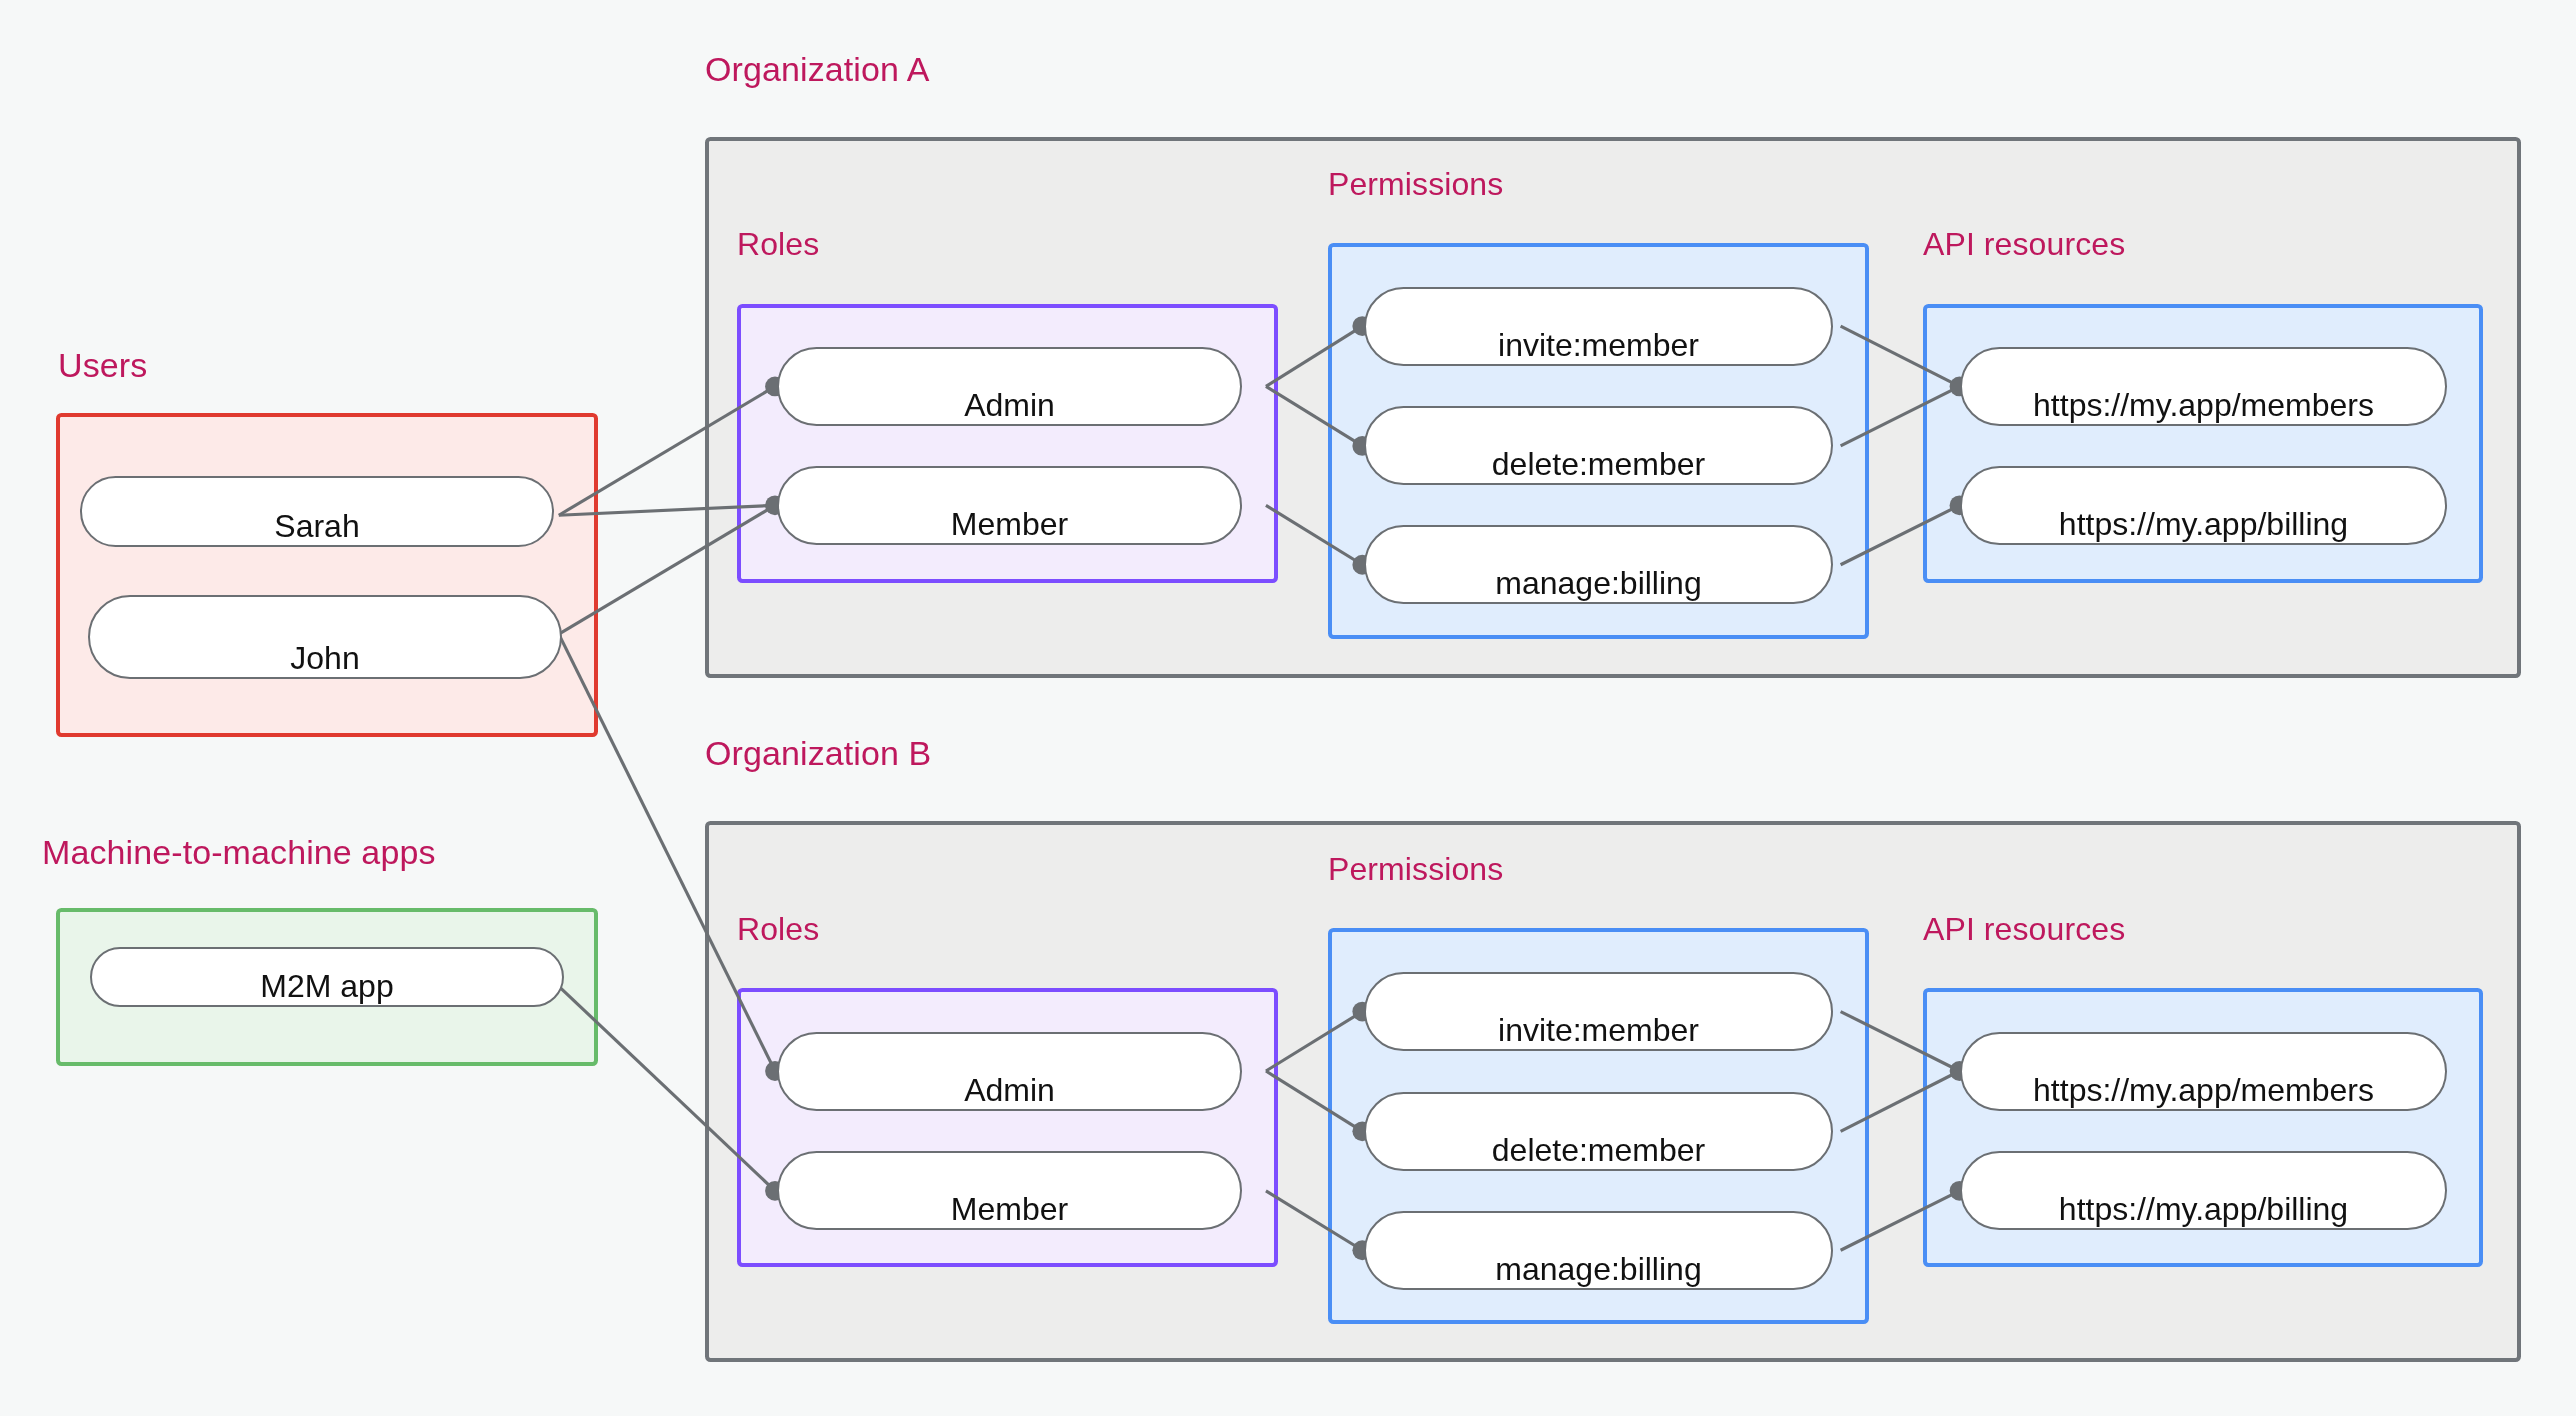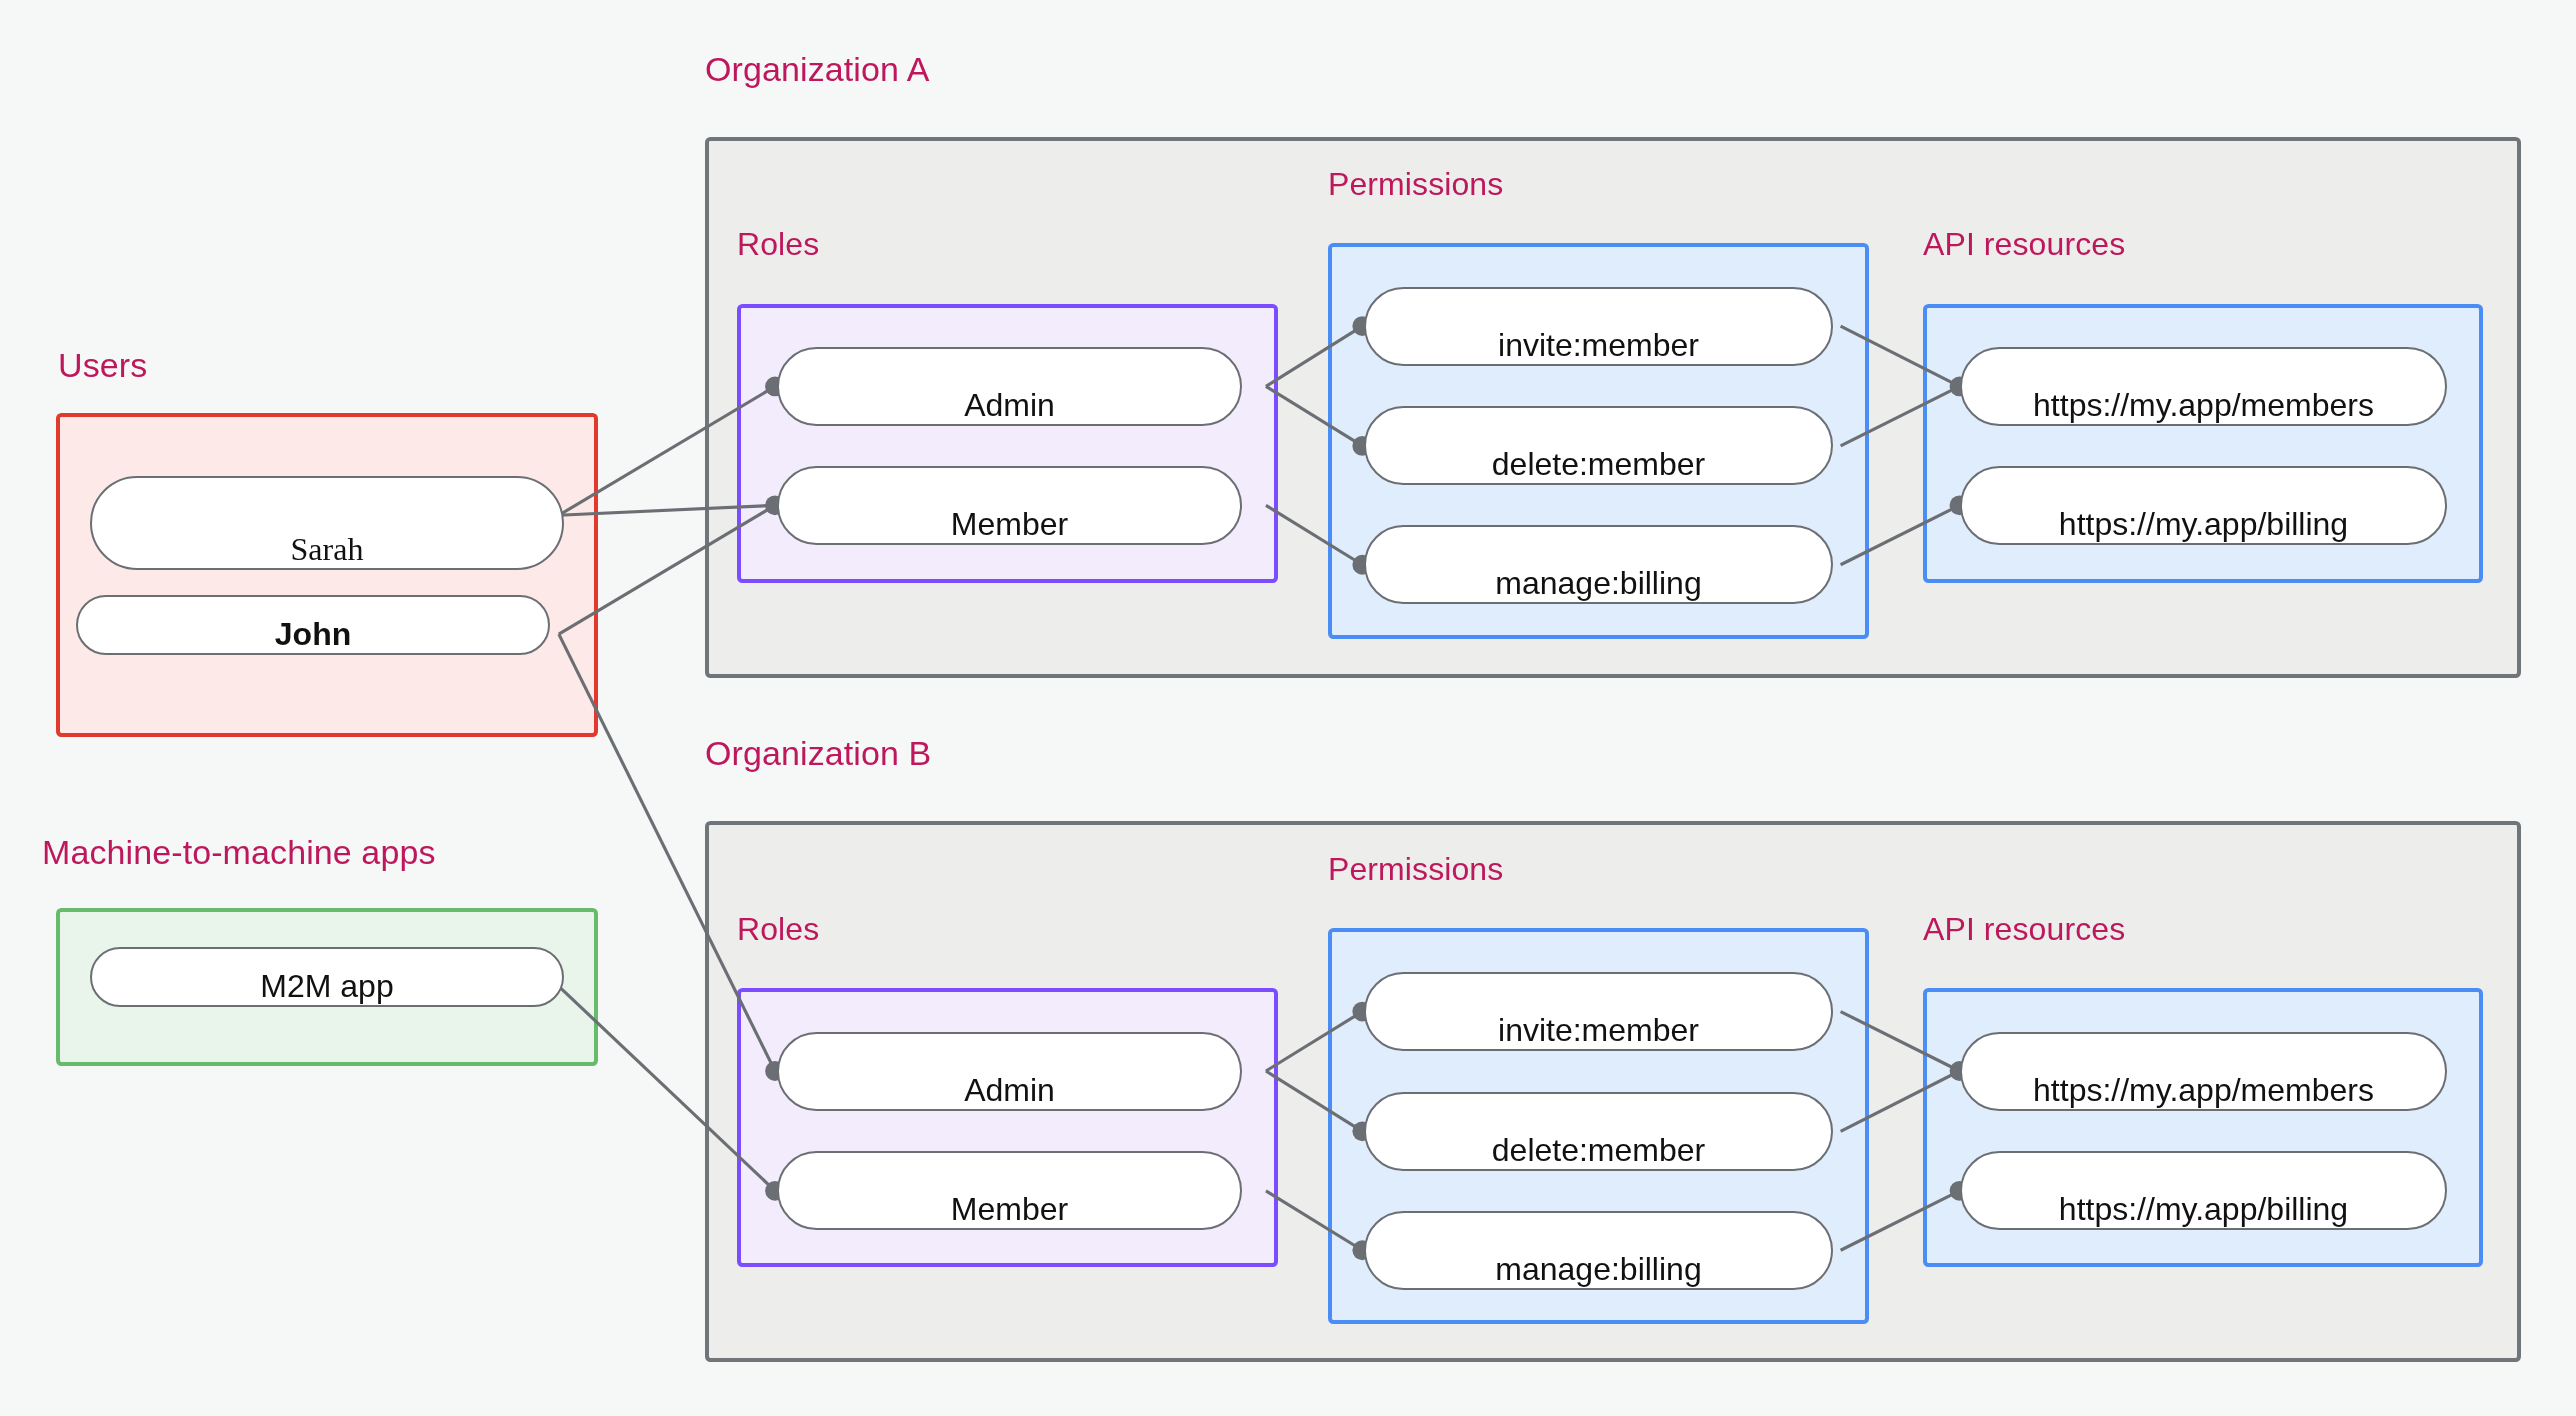--- a/index.html
+++ b/index.html
@@ -121,24 +121,24 @@
       <circle cx="1512" cy="1388" r="11"></circle>
 
       <circle cx="2175" cy="1189" r="11"></circle>
       <circle cx="2175" cy="1322" r="11"></circle>
     </g>
   </svg>
 
   <div class="caption" style="left:58px; top:338px;margin-top:8px;">Users</div>
   <div class="box box-users" style="left:56px; top:413px; width:542px; height:324px;">
   </div>
-  <div class="pill" style="left:90px; top:476px; width:474px; height:94px;font-family:Liberation Serif, serif;">
+  <div class="pill" style="left:80px; top:476px; width:474px; height:71px;">
     <span>Sarah</span>
   </div>
-  <div class="pill" style="left:76px; top:595px; width:474px; height:60px;font-weight:bold;">
+  <div class="pill" style="left:88px; top:595px; width:474px; height:84px;">
     <span>John</span>
   </div>
 
   <div class="caption" style="left:42px; top:833px;">Machine-to-machine apps</div>
   <div class="box box-m2m" style="left:56px; top:908px; width:542px; height:158px;">
   </div>
   <div class="pill" style="left:90px; top:947px; width:474px; height:60px;">
     <span>M2M app</span>
   </div>
 

